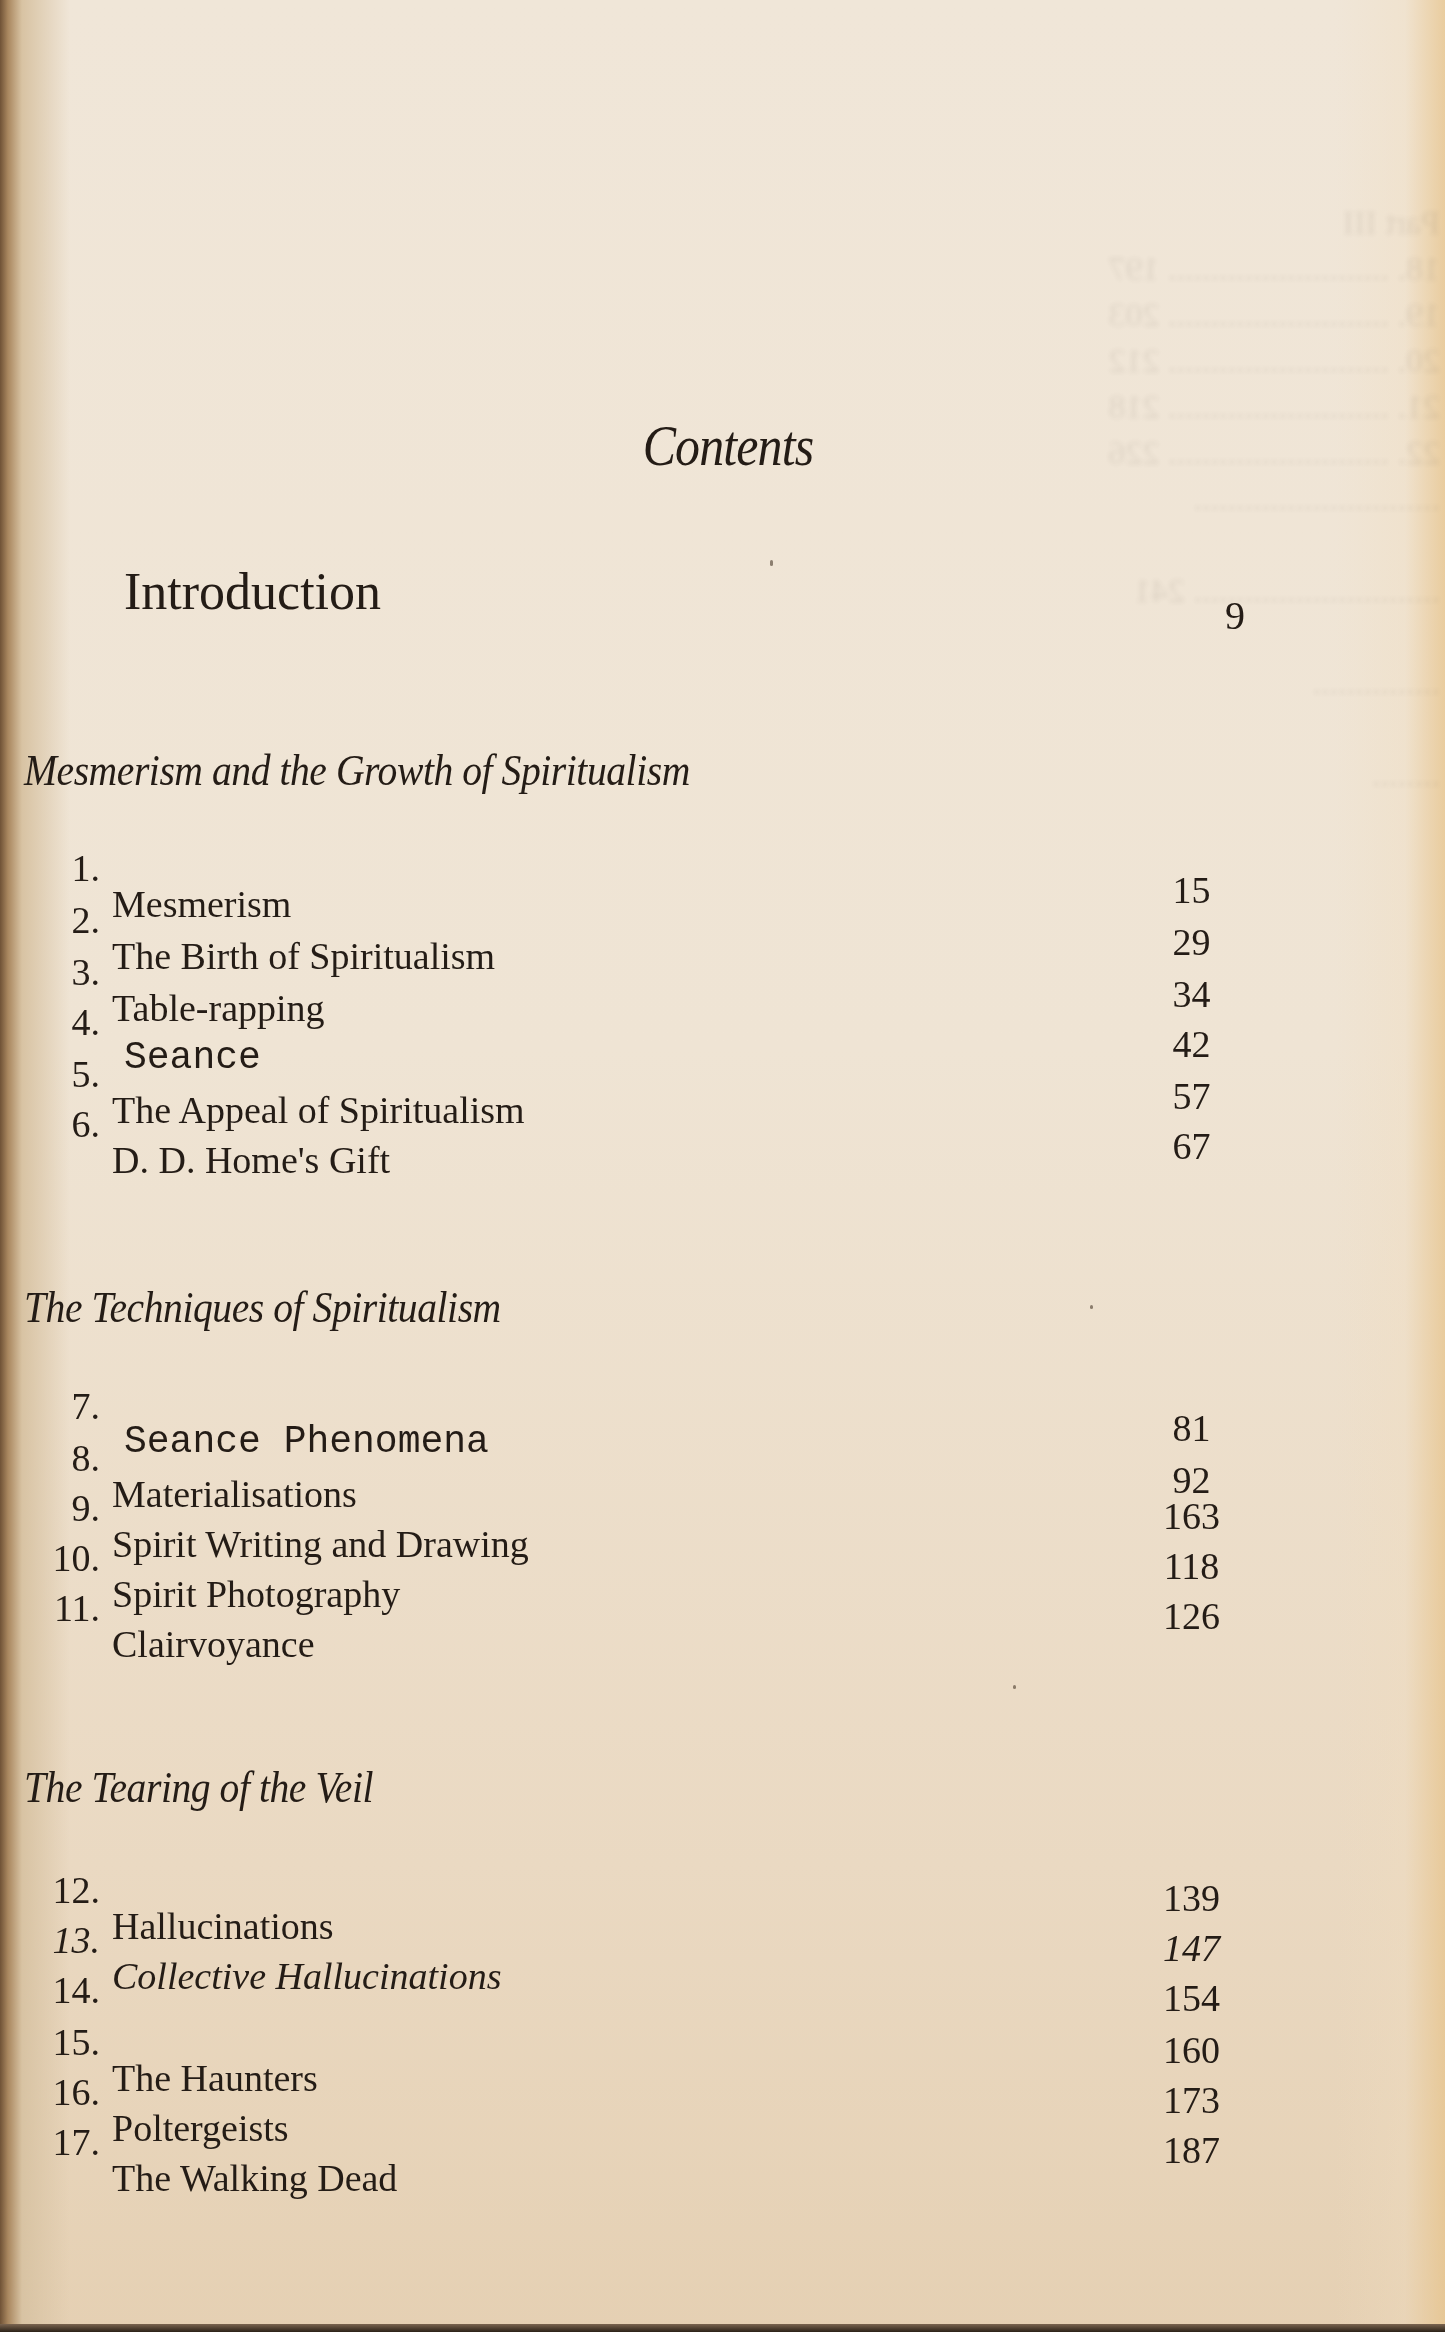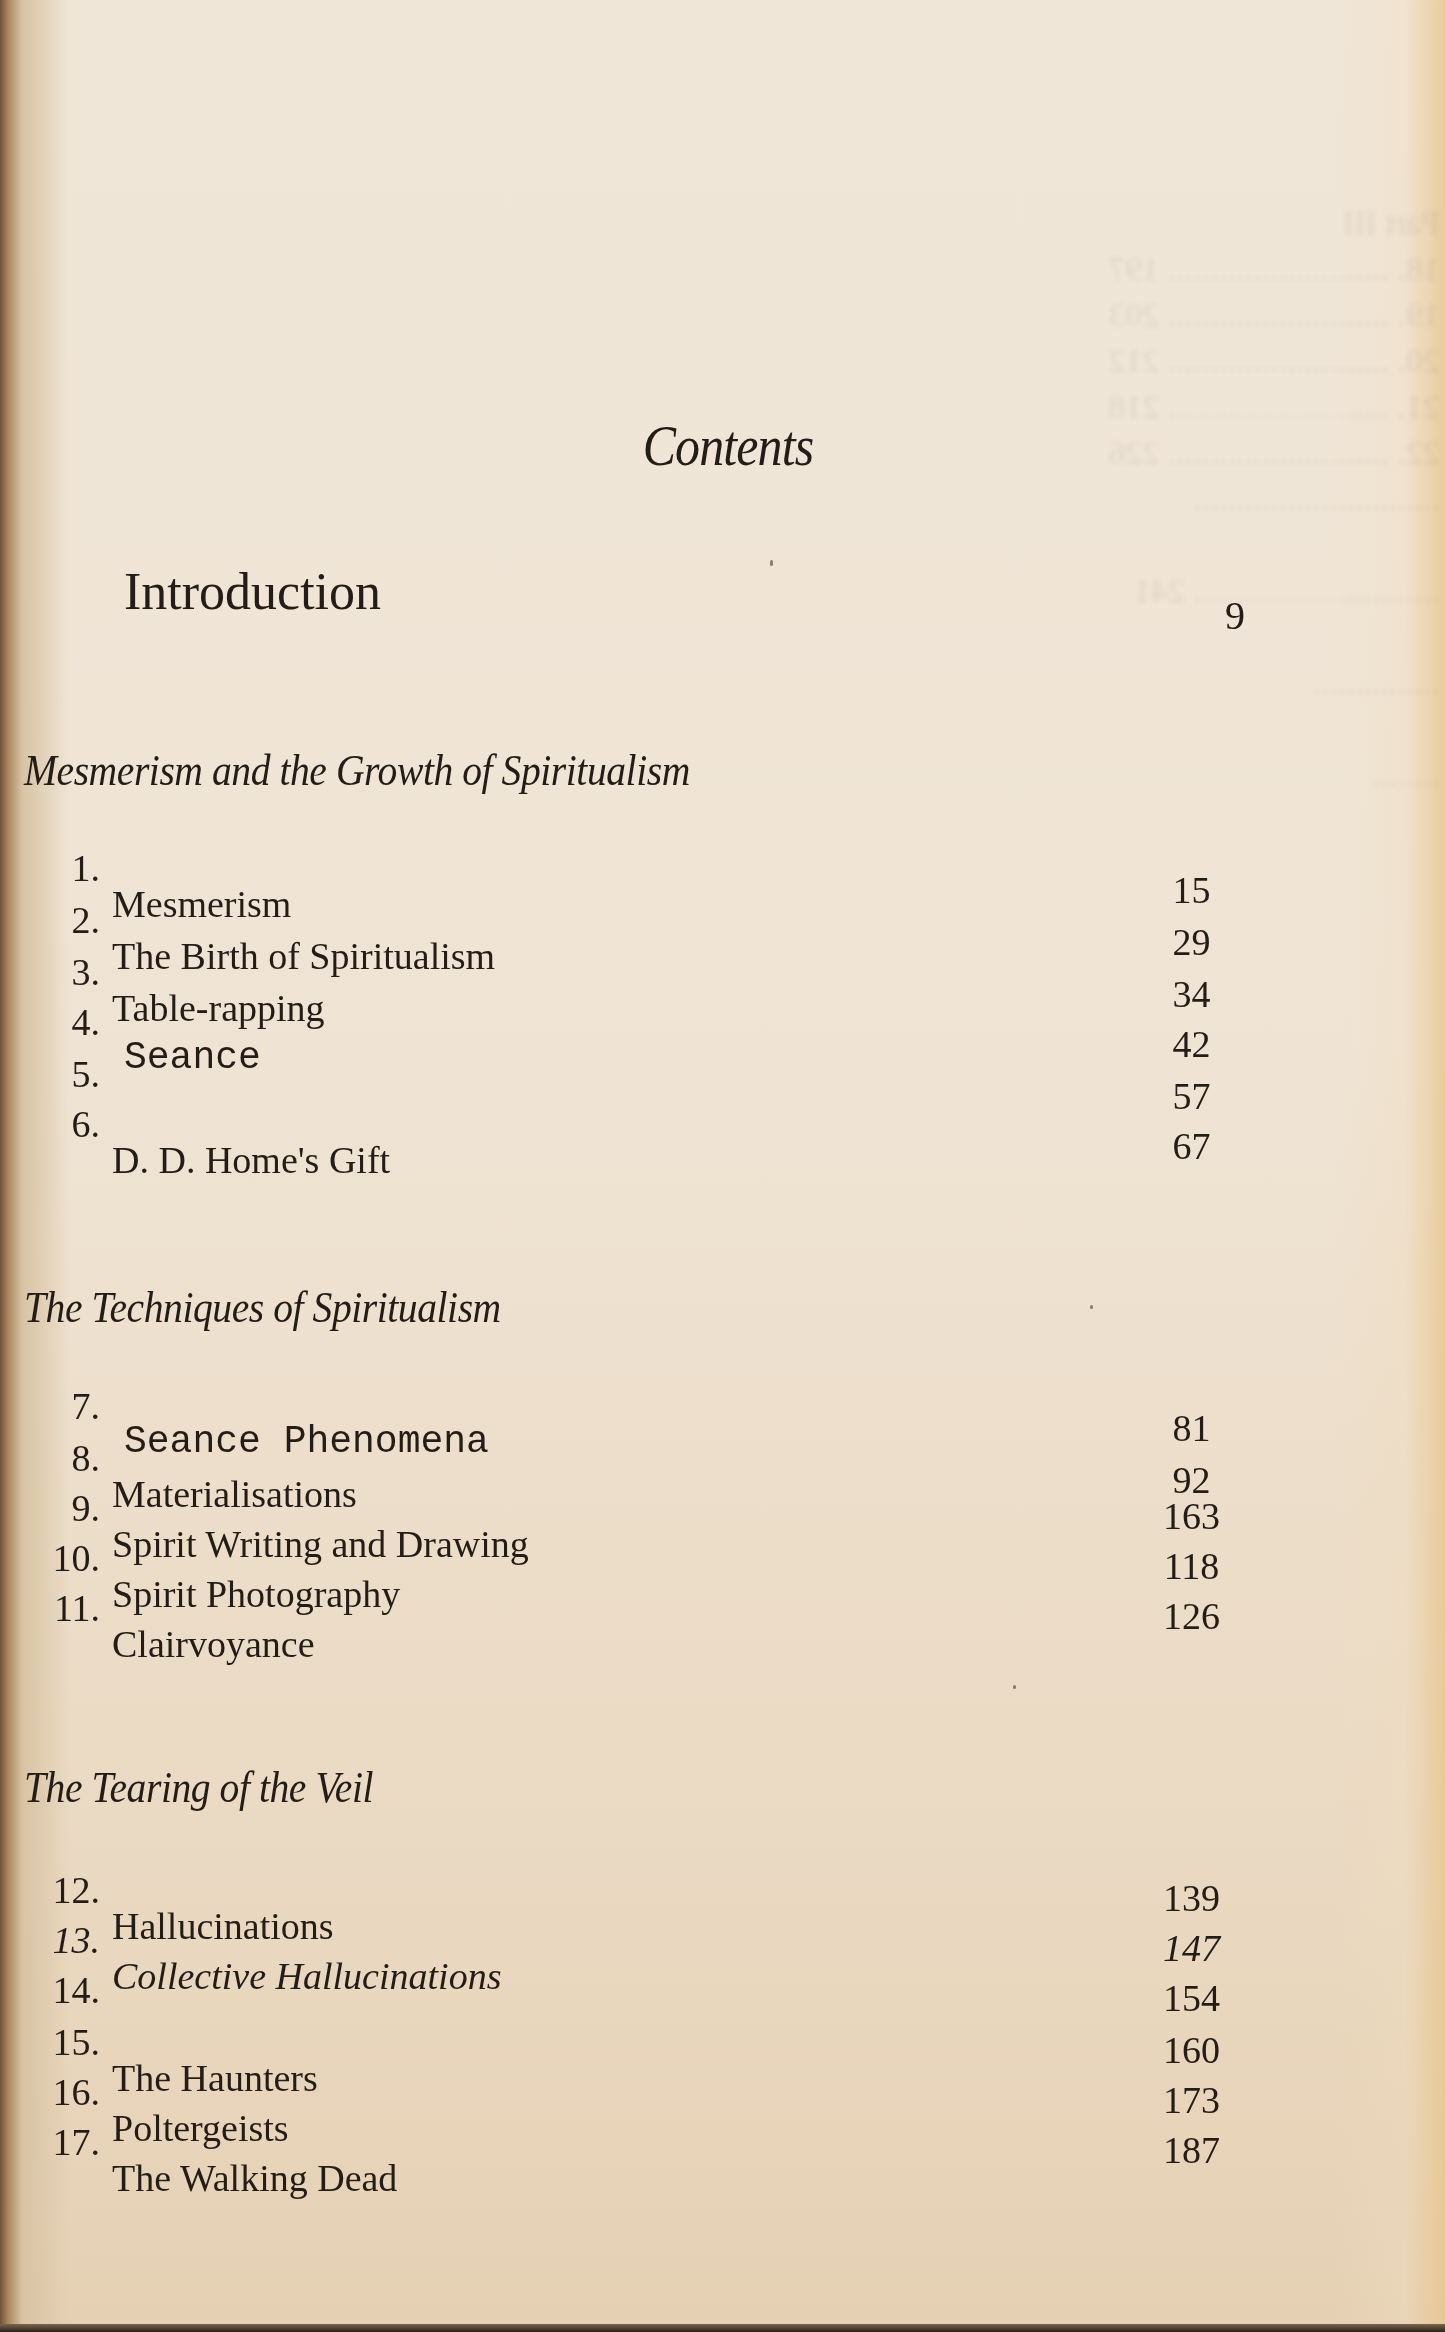--- a/index.html
+++ b/index.html
@@ -180,20 +180,21 @@
     <span class="label">Table-rapping</span>
     <span class="pg offset">34</span>
   </div>
   <div class="chapter" style="top:1000px;">
     <span class="num">4.</span>
     <span class="label indent">Seance</span>
     <span class="pg offset">42</span>
   </div>
   <div class="chapter" style="top:1052px;">
     <span class="num">5.</span>
+    <span class="label">The Appeal of Spiritualism</span>
     <span class="pg offset">57</span>
   </div>
   <div class="chapter" style="top:1102px;">
     <span class="num">6.</span>
     <span class="label">D. D. Home's Gift</span>
     <span class="pg offset">67</span>
   </div>
 </div>
 
 <div>

